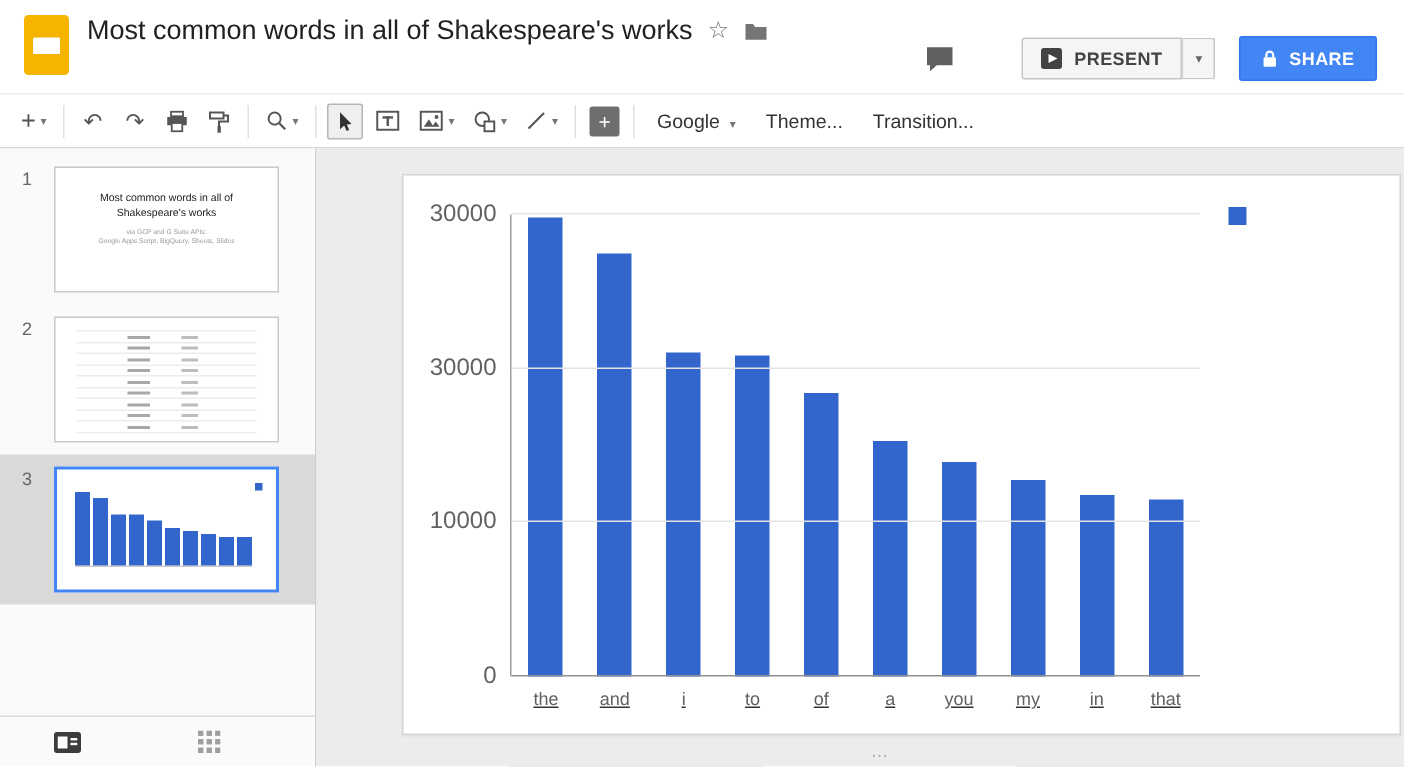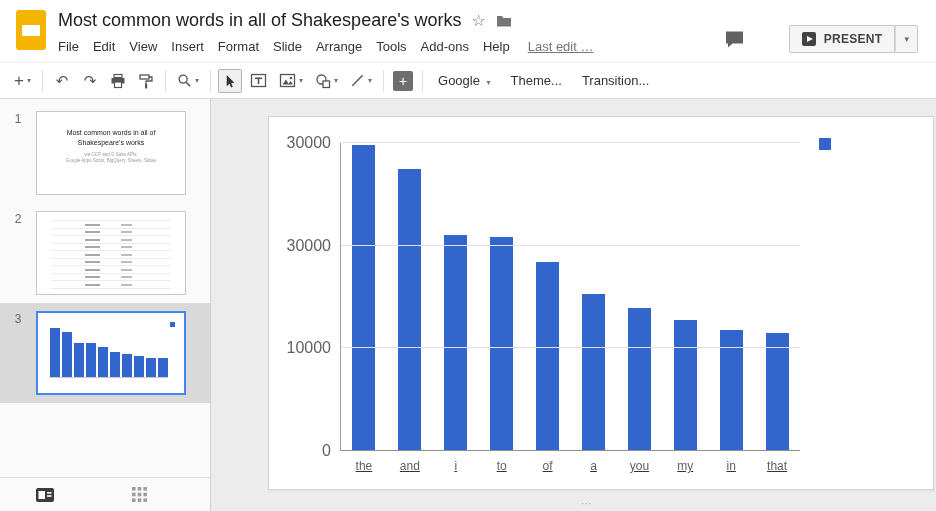--- a/index.html
+++ b/index.html
@@ -103,49 +103,45 @@
     <div class="head-main">
       <div class="title-row">
         <span class="doc-title">Most common words in all of Shakespeare's works</span>
         <span class="star">☆</span>
         <span class="folder">
           <svg width="16" height="13" viewBox="0 0 16 13">
               <path d="M1 2h5l1.5 2H15v8.5H1z" fill="#757575"></path>
             </svg>
         </span>
       </div>
-      <nav class="menubar">
-        <span class="menu-item">File</span>
-        <span class="menu-item">Edit</span>
-        <span class="menu-item">View</span>
-        <span class="menu-item">Insert</span>
-        <span class="menu-item">Format</span>
-        <span class="menu-item">Slide</span>
-        <span class="menu-item">Arrange</span>
-        <span class="menu-item">Tools</span>
-        <span class="menu-item">Add-ons</span>
-        <span class="menu-item">Help</span>
-        <span class="menu-item last-edit">Last edit …</span>
-      </nav>
     </div>
     <div class="top-actions">
       <span class="comment-ic">
         <svg width="21" height="19" viewBox="0 0 21 19">
             <path d="M2 1.5h17v12H8.5L4 17.5v-4H2z" fill="#616161"></path>
           </svg>
       </span>
       <div class="present-group">
         <button class="present-btn">
           <span class="play-ic"></span>
           <span>PRESENT</span>
         </button>
         <button class="present-caret">
           <span>▾</span>
         </button>
       </div>
+      <button class="share-btn">
+        <span style="display:flex;">
+          <svg width="11" height="14" viewBox="0 0 12 14">
+              <path d="M3.5 6V4.5a2.5 2.5 0 0 1 5 0V6" stroke="#fff" stroke-width="1.6" fill="none"></path>
+              <rect x="1.5" y="6" width="9" height="7" rx="1" fill="#fff"></rect>
+            </svg>
+        </span>
+        <span>SHARE</span>
+      </button>
     </div>
   </header>
 
   <div class="toolbar">
     <button class="tb-btn">
       <span class="plus-g">+</span>
       <span class="caret">▾</span>
     </button>
     <div class="tb-sep"></div>
     <button class="tb-btn">↶</button>

